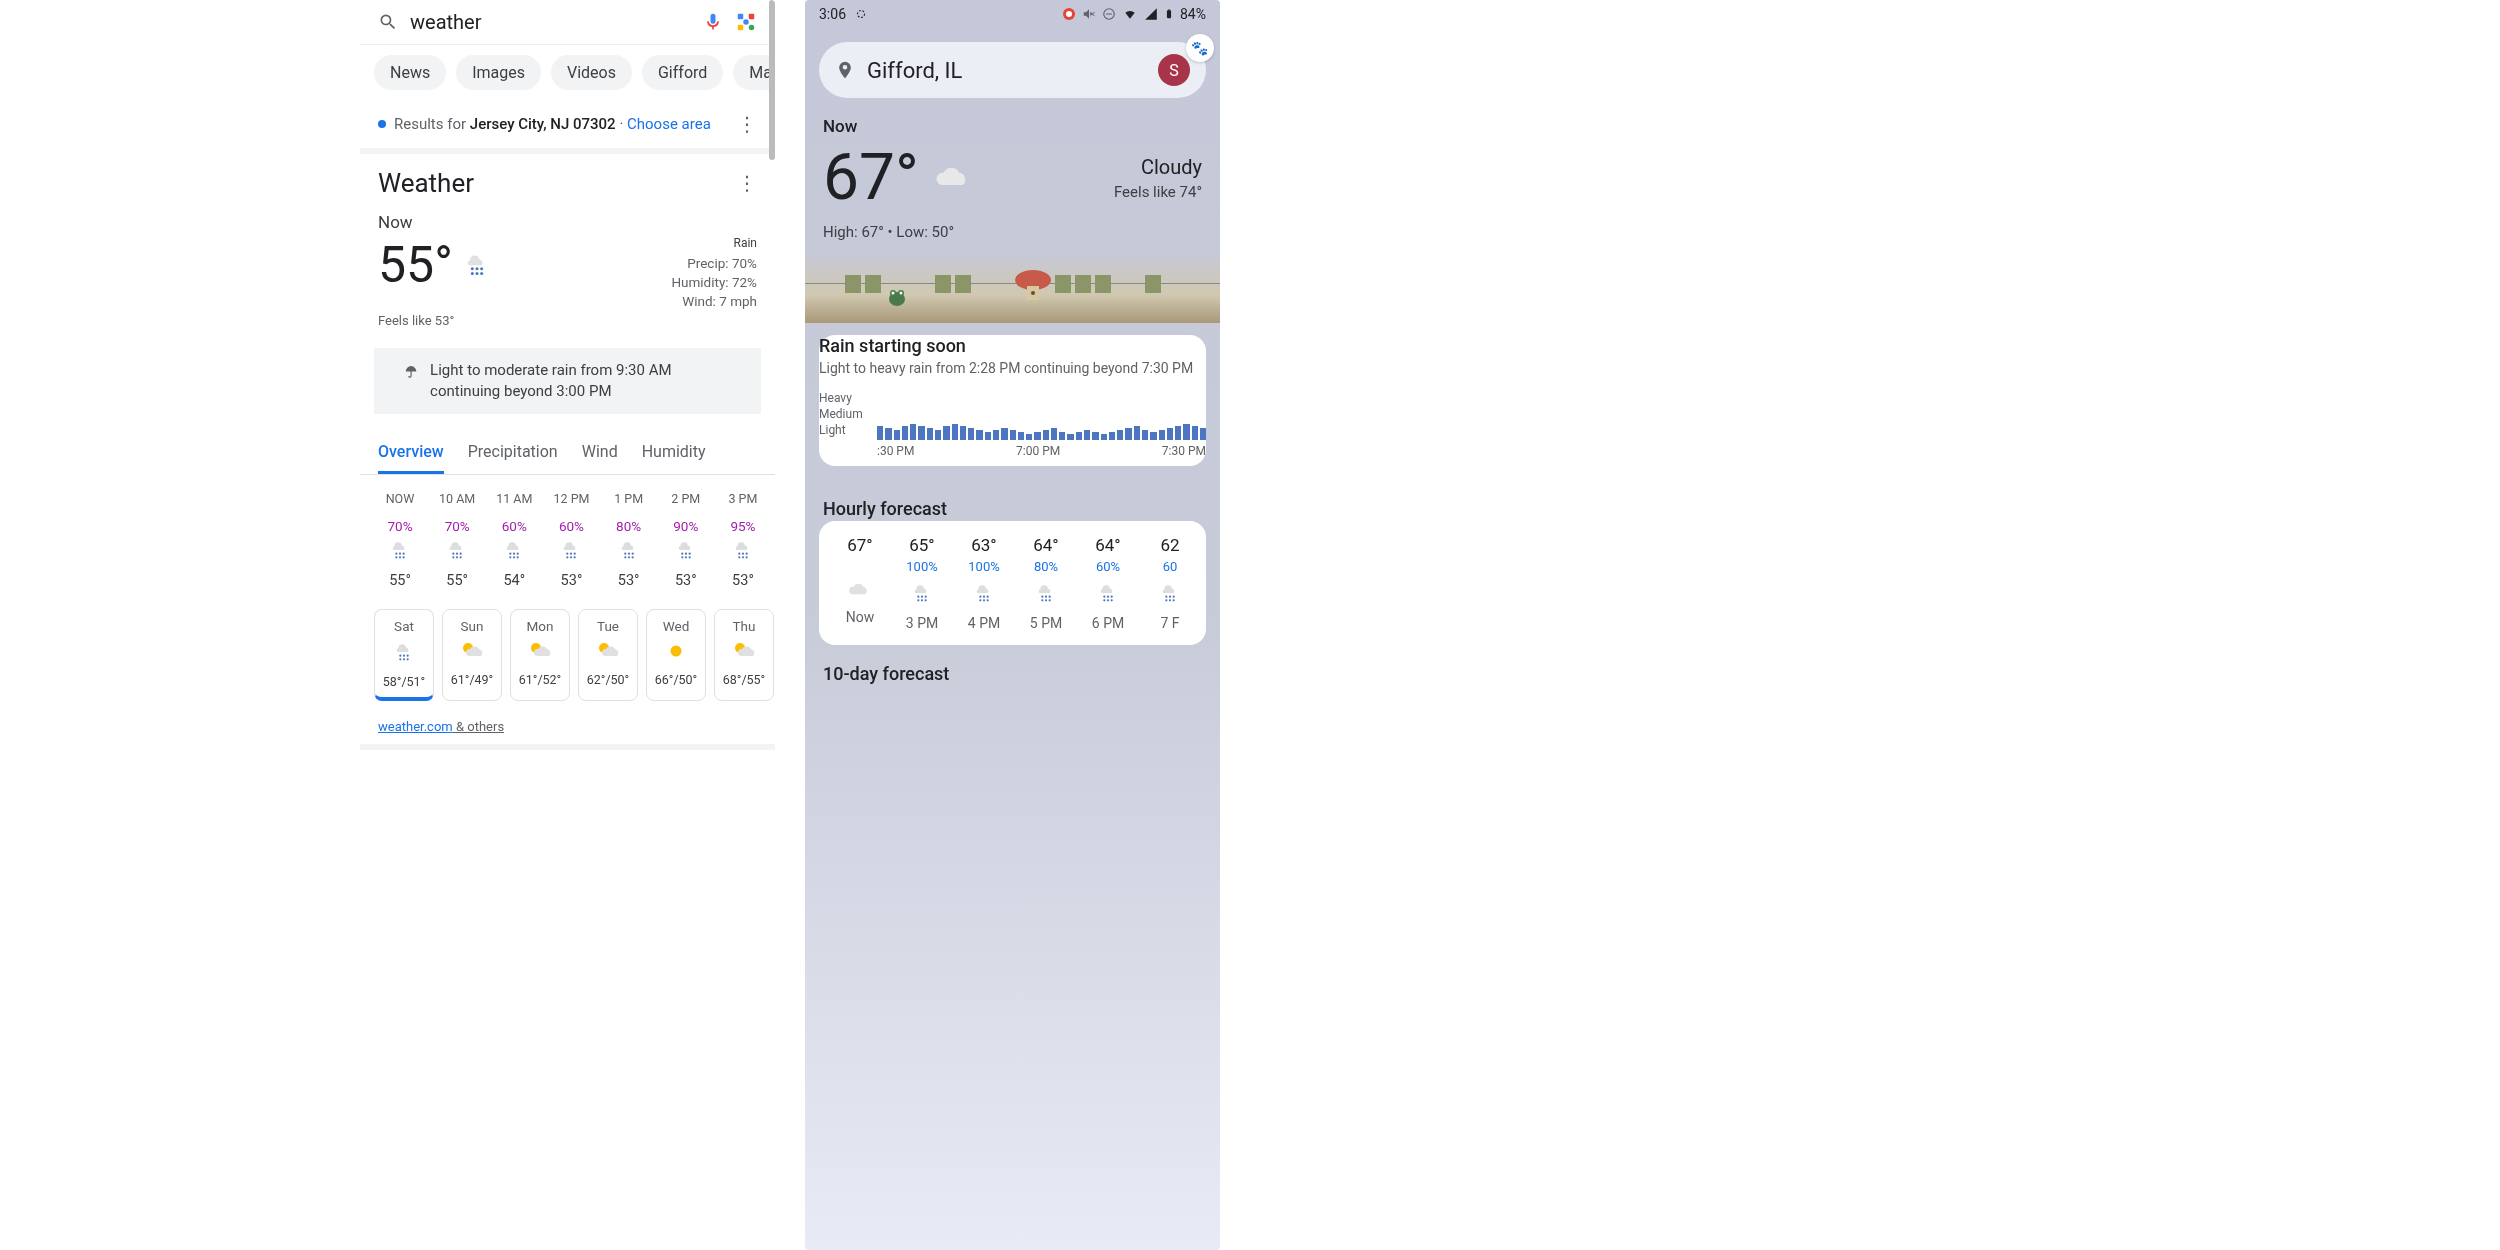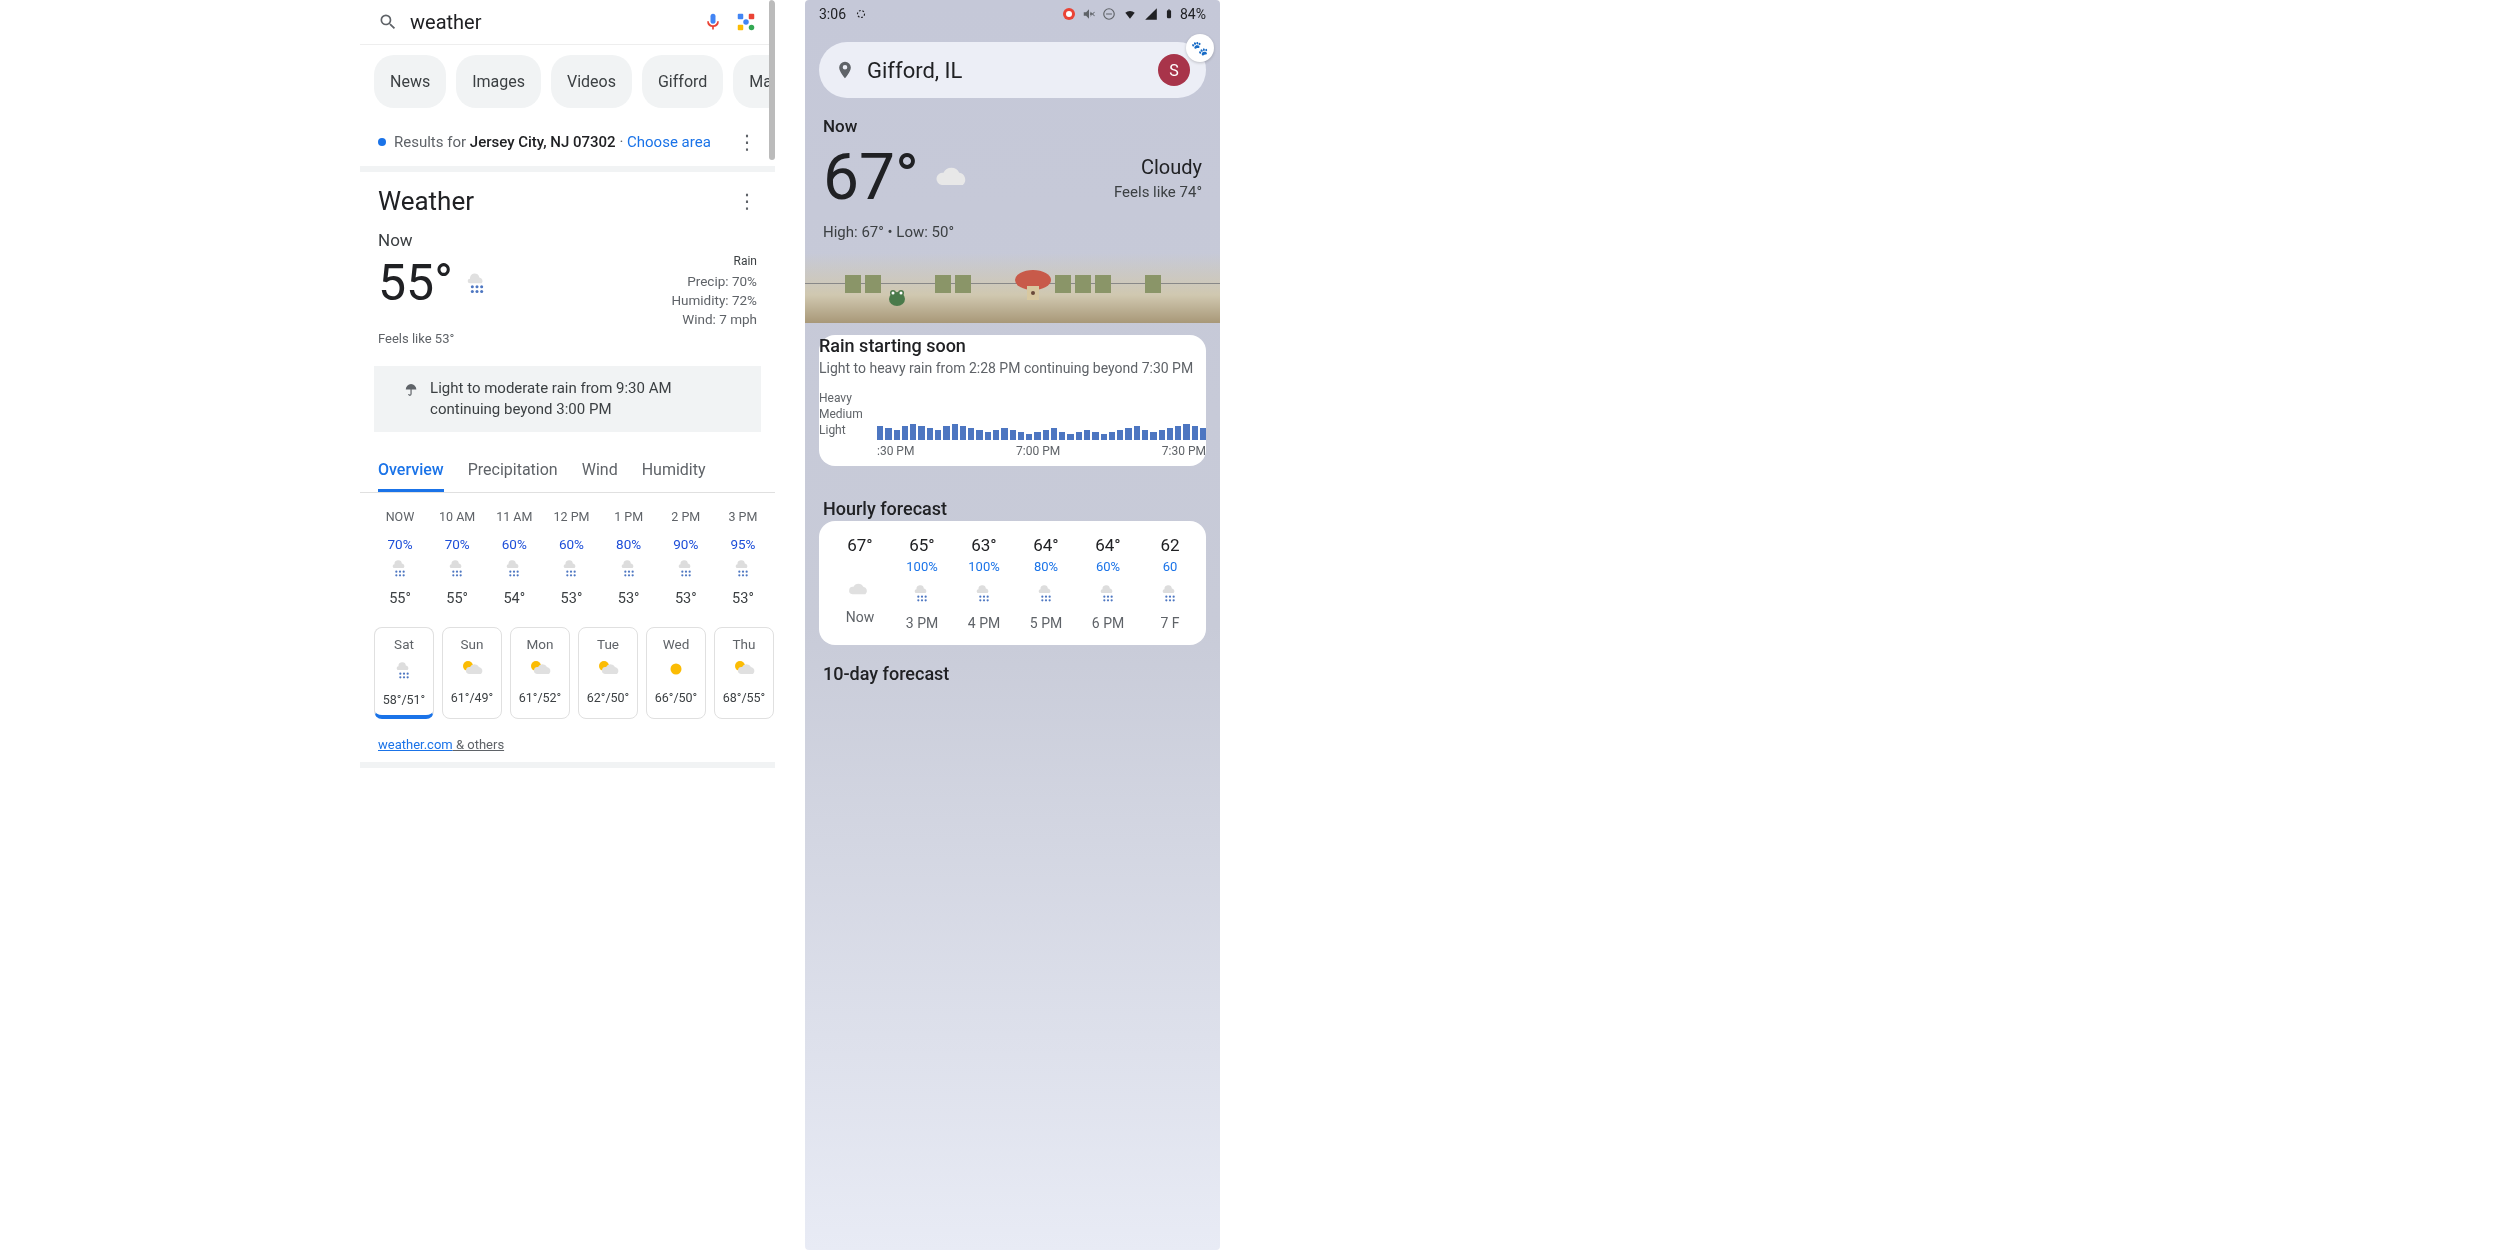--- a/index.html
+++ b/index.html
@@ -7,21 +7,21 @@
 .container { display: flex; gap: 30px; padding: 0 360px; width: 100%; }
 .phone { width: 415px; background: #fff; position: relative; overflow: hidden; border-radius: 4px; }
 
 
 .left .search-bar { display: flex; align-items: center; padding: 10px 18px; gap: 12px; border-bottom: 1px solid #eee; }
 .left .search-icon { color: #5f6368; }
 .left .search-text { flex: 1; font-size: 20px; color: #202124; }
 .left .mic-icon { width: 20px; }
 .left .lens-icon { width: 22px; }
 .chips { display: flex; gap: 10px; padding: 10px 14px; overflow: hidden; }
-.chip { background: #f1f3f4; border-radius: 20px; padding: 17px 16px; font-size: 16px; color: #3c4043; white-space: nowrap; }
+.chip { background: #f1f3f4; border-radius: 20px; padding: 8px 16px; font-size: 16px; color: #3c4043; white-space: nowrap; }
 .results-for { display: flex; align-items: center; padding: 12px 18px; font-size: 15px; color: #5f6368; border-bottom: 6px solid #f1f3f4; gap: 8px; }
 .blue-dot { width: 8px; height: 8px; background: #1a73e8; border-radius: 50%; }
 .results-for .bold { color: #202124; font-weight: 500; }
 .results-for .link { color: #1a73e8; }
 .kebab { margin-left: auto; color: #5f6368; font-size: 20px; }
 .weather-header { display: flex; align-items: center; padding: 14px 18px 8px; }
 .weather-header h2 { font-size: 26px; font-weight: 400; color: #202124; flex: 1; }
 .now-section { padding: 6px 18px 10px; }
 .now-label { font-size: 17px; color: #3c4043; margin-bottom: 4px; }
 .now-row { display: flex; align-items: flex-start; }
@@ -33,21 +33,21 @@
 .feels-like { font-size: 13px; color: #5f6368; margin-top: 2px; }
 .banner { background: #f1f3f4; border-radius: 0; margin: 10px 14px; padding: 12px 30px; display: flex; gap: 12px; align-items: flex-start; }
 .umbrella-icon { color: #5f6368; margin-top: 2px; }
 .banner-text { font-size: 15px; color: #3c4043; line-height: 1.4; }
 .tabs { display: flex; padding: 0 18px; border-bottom: 1px solid #e0e0e0; gap: 24px; margin-top: 18px; }
 .tab { padding: 10px 0; font-size: 16px; color: #5f6368; }
 .tab.active { color: #1a73e8; font-weight: 500; border-bottom: 3px solid #1a73e8; }
 .hourly-left { display: flex; padding: 16px 10px 14px 18px; justify-content: space-between; }
 .hour-col-l { text-align: center; min-width: 44px; }
 .hour-time-l { font-size: 12.5px; color: #5f6368; margin-bottom: 12px; }
-.hour-pct-l { font-size: 13.5px; color: #1d4ed8; margin-bottom: 0; }
+.hour-pct-l { font-size: 13.5px; color: #a21caf; margin-bottom: 0; }
 .hour-icon-l { margin: 4px auto; }
 .hour-temp-l { font-size: 14.5px; color: #3c4043; margin-top: 6px; }
 .daily-left { display: flex; padding: 6px 10px 8px 14px; gap: 8px; }
 .day-col { text-align: center; border: 1px solid #e0e0e0; border-radius: 8px; padding: 8px 6px; min-width: 60px; }
 .day-col.active { border-bottom: 4px solid #1a73e8; }
 .day-name { font-size: 13.5px; color: #5f6368; margin-bottom: 6px; }
 .day-temps { font-size: 12.5px; color: #3c4043; margin-top: 6px; }
 .attribution { padding: 10px 18px; font-size: 13px; color: #5f6368; border-bottom: 6px solid #f1f3f4; }
 .attribution .link2 { color: #1a73e8; text-decoration: underline; }
 .scrollbar-v { position: absolute; right: 0; top: 0; width: 6px; height: 160px; background: #bbb; border-radius: 3px; }

